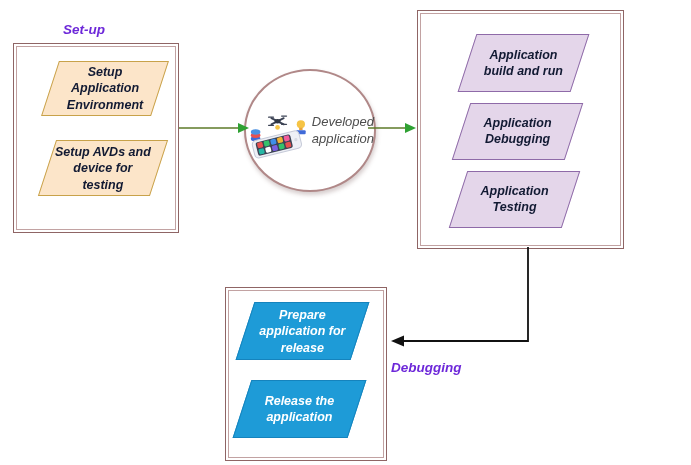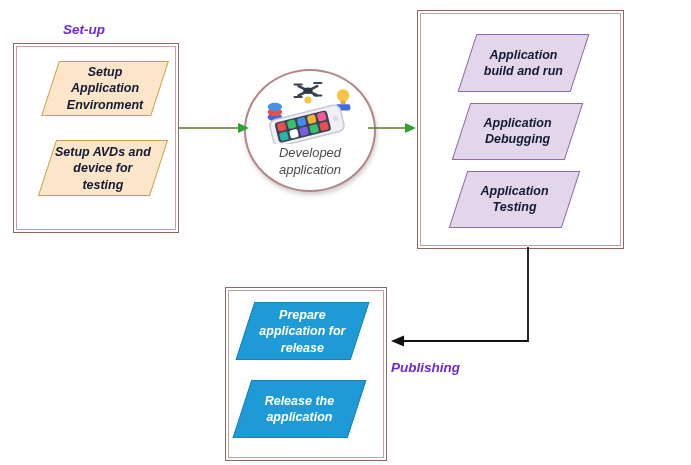--- a/index.html
+++ b/index.html
@@ -28,21 +28,21 @@
   
   .section-label{
     position:absolute;font-style:italic;font-weight:bold;font-size:13.5px;
     color:#6d28d9;text-align:center;line-height:1.25;
   }
   
   .circle-node{
     position:absolute;left:244px;top:69px;width:132px;height:123px;
     border:2px solid #b08888;border-radius:50%;background:#ffffff;
     box-shadow:1px 3px 4px rgba(120,90,90,0.30);
-    display:flex;flex-direction:column;align-items:center;box-sizing:border-box;
+    display:flex;flex-direction:row;align-items:center;box-sizing:border-box;
   }
   .circle-node .node-label{
     font-style:italic;font-size:13px;color:#4d4d4d;text-align:center;line-height:1.3;
     margin-top:1px;width:90px;
   }
   #arrow-layer{position:absolute;left:0;top:0;width:691px;height:465px;pointer-events:none;}
 </style>
 </head>
 <body>
 
@@ -112,21 +112,21 @@
     <span class="lbl">Application Testing</span>
   </div>
 
   <div class="frame" style="left:225px;top:287px;width:160px;height:172px;"></div>
   <div class="step publish" style="left:245px;top:302px;width:115px;height:58px;">
     <span class="lbl">Prepare application for release</span>
   </div>
   <div class="step publish" style="left:242px;top:380px;width:115px;height:58px;">
     <span class="lbl">Release the application</span>
   </div>
-  <div class="section-label" style="left:391px;top:360px;width:85px;text-align:left;">Publishing</div>
+  <div class="section-label" style="left:391px;top:360px;width:85px;text-align:left;">Debugging</div>
 
   <svg id="arrow-layer">
     <g>
       <line x1="179" y1="128" x2="239" y2="128" stroke="#5c7a29" stroke-width="1.6"></line>
       <polygon points="249,128 238,123 238,133" fill="#2fa133"></polygon>
     </g>
     <g>
       <line x1="368" y1="128" x2="406" y2="128" stroke="#5c7a29" stroke-width="1.6"></line>
       <polygon points="416,128 405,123 405,133" fill="#2fa133"></polygon>
     </g>

